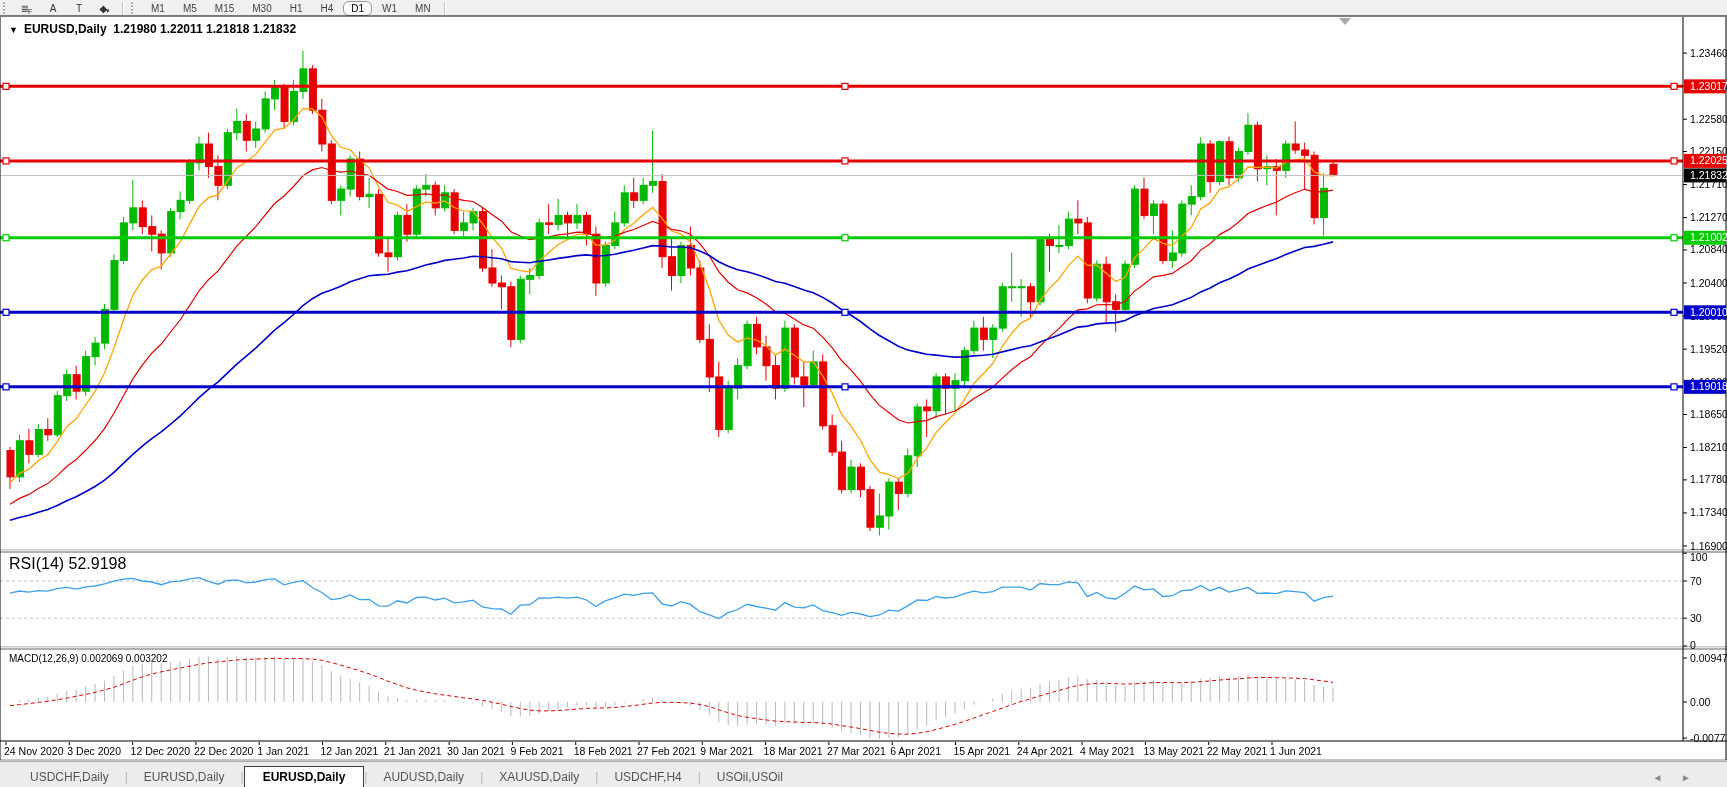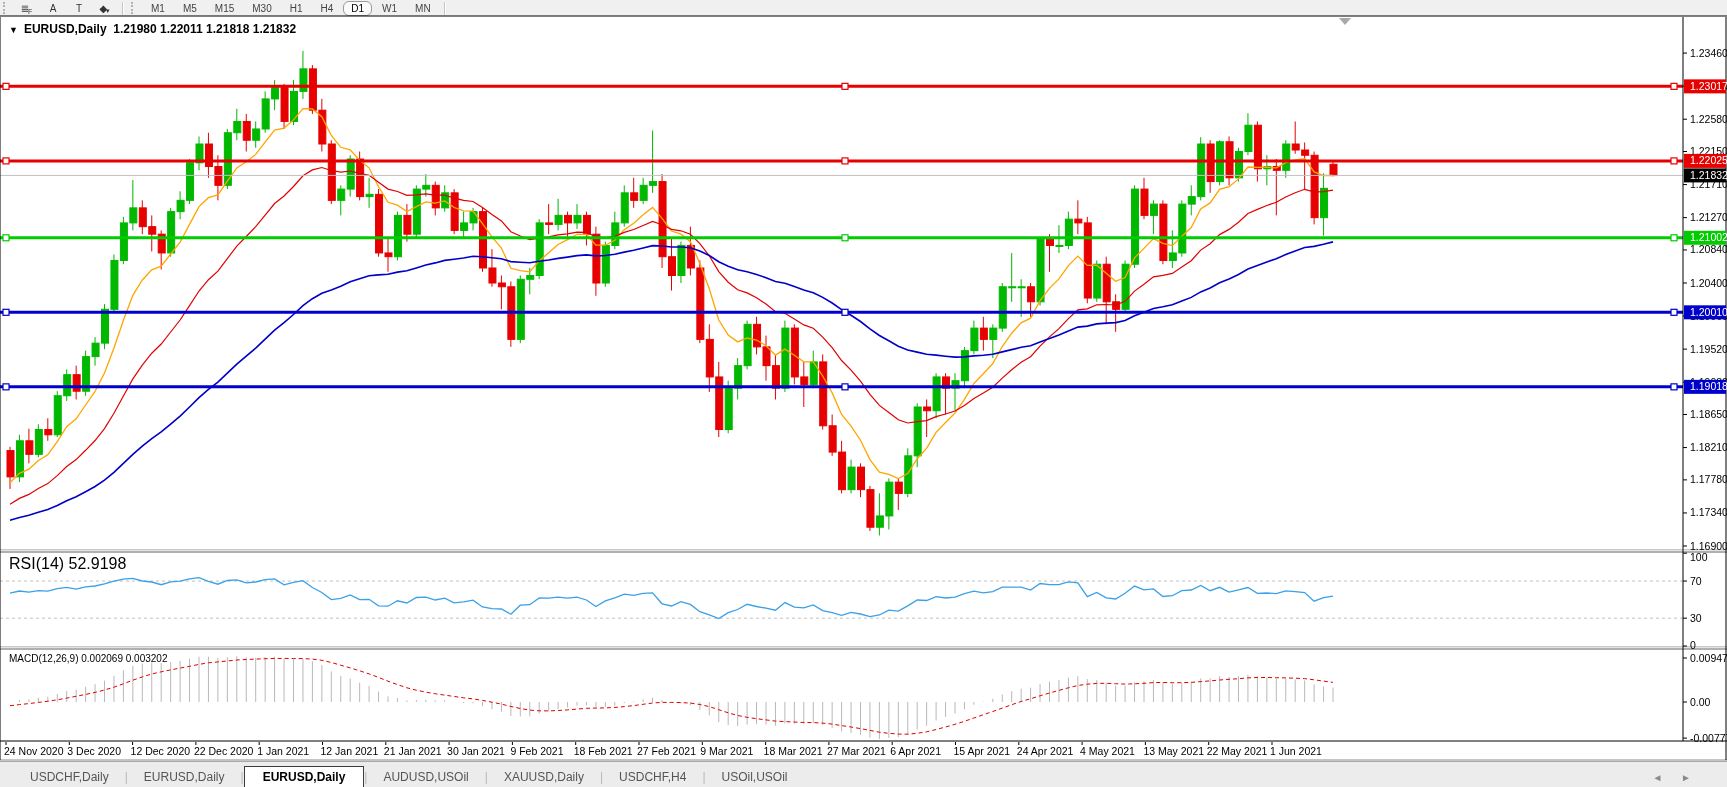--- a/index.html
+++ b/index.html
@@ -664,21 +664,21 @@
 
   <div id="tabbar">
     <div style="width:14px"></div>
     <div id="tabs" style="display:flex;align-items:flex-end;">
         <div class="tab">USDCHF,Daily</div>
         <div class="tabsep">|</div>
         <div class="tab">EURUSD,Daily</div>
         <div class="tabsep">|</div>
         <div class="tab active">EURUSD,Daily</div>
         <div class="tabsep">|</div>
-        <div class="tab">AUDUSD,USOil</div>
+        <div class="tab">AUDUSD,Daily</div>
         <div class="tabsep">|</div>
         <div class="tab">XAUUSD,Daily</div>
         <div class="tabsep">|</div>
         <div class="tab">USDCHF,H4</div>
         <div class="tabsep">|</div>
         <div class="tab">USOil,USOil</div>
       </div>
     <div id="tabnav">◄ ►</div>
   </div>
 </div>

